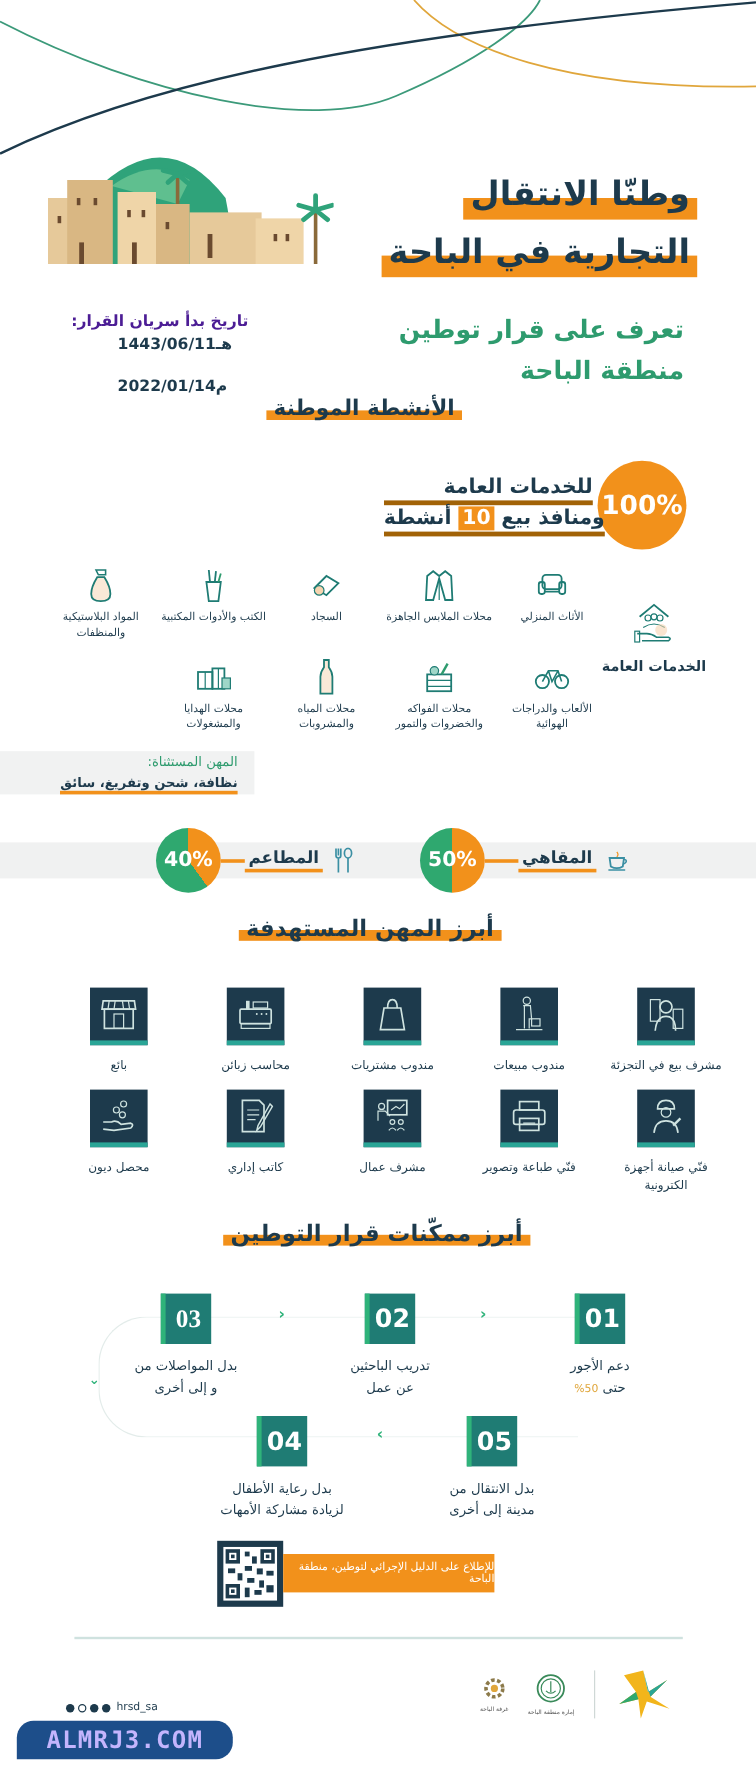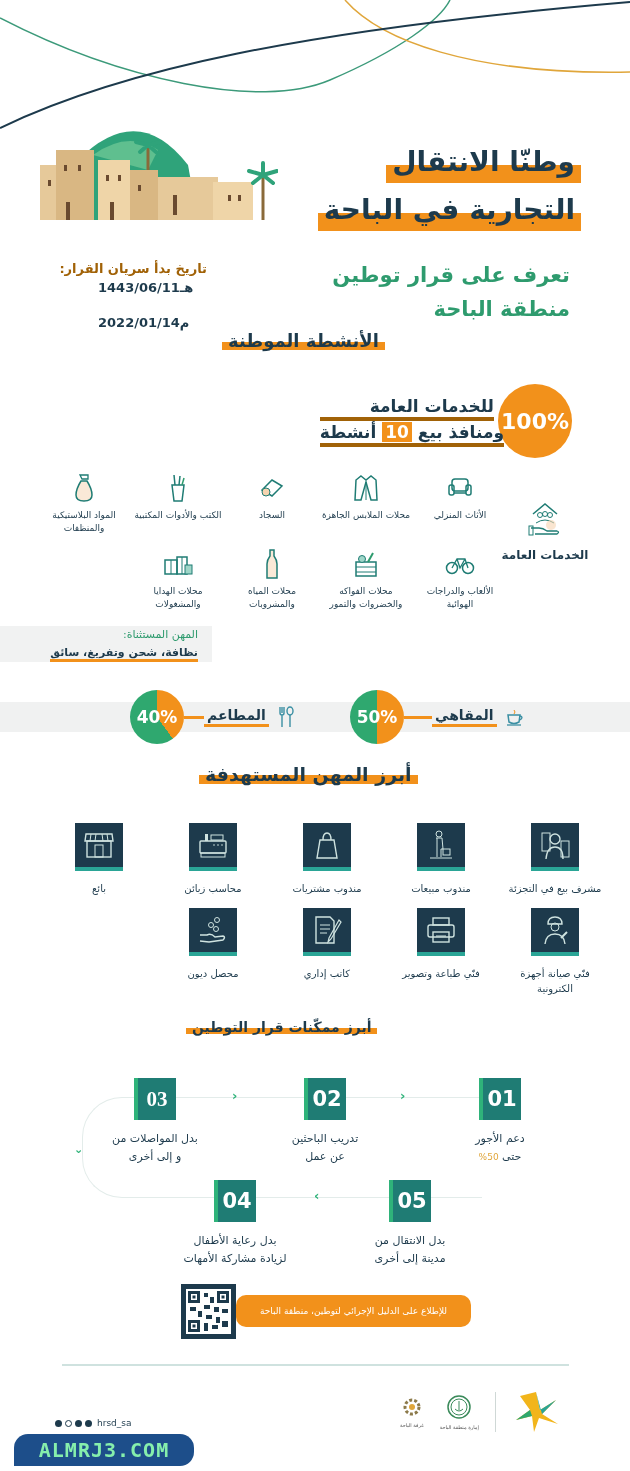--- a/index.html
+++ b/index.html
@@ -7,21 +7,21 @@
   body { position: relative; font-family: "DejaVu Sans", sans-serif; color: #1f3b4d; direction: rtl; }
   .abs { position: absolute; }
   .hl { position: relative; display: inline-block; z-index: 1; }
   .hl::after { content: ""; position: absolute; left: -6px; right: -6px; bottom: 1px; height: 40%; background: #f2911b; z-index: -1; }
 
   
   .title-line { font-weight: bold; font-size: 28px; color: #1d3a4c; white-space: nowrap; }
 
   
   .intro { font-size: 21px; font-weight: bold; color: #2e9b6e; line-height: 34px; text-align: right; }
-  .date-label { font-size: 13px; font-weight: bold; color: #a16207; white-space: nowrap; margin-left: 24px; }
+  .date-label { font-size: 13px; font-weight: bold; color: #4c1d95; white-space: nowrap; margin-left: 24px; }
   .date-val { font-size: 13px; font-weight: bold; color: #1d3a4c; text-align: left; direction: ltr; }
   .section-title { font-weight: bold; font-size: 18px; color: #1d3a4c; white-space: nowrap; }
 
   
   .big-circle { width: 74px; height: 74px; border-radius: 50%; background: #f2911b; color: #fff; font-weight: bold; font-size: 22px; display: flex; align-items: center; justify-content: center; direction: ltr; }
   .ul-green { border-bottom: 4px solid #a16207; font-weight: bold; font-size: 17px; color: #1d3a4c; white-space: nowrap; line-height: 22px; }
   .ten { background: #f2911b; color: #fff; padding: 0 3px; }
 
   
   .act { width: 90px; text-align: center; }
@@ -45,21 +45,21 @@
   .num-box { width: 42px; height: 42px; background: #1f7c74; color: #fff; font-weight: bold; font-size: 21px; display: flex; align-items: center; justify-content: center; border-left: 4px solid #2fb37a; direction: ltr; }
   .en-label { font-size: 11px; color: #1d3a4c; text-align: center; line-height: 18px; }
   .chev { color: #2fb37a; font-size: 13px; font-weight: bold; }
   .connector { border: 1px solid #e3ecea; }
 
   .qr-bar { background: #f2911b; color: #fff; font-size: 9px; display: flex; align-items: center; justify-content: center; }
   .qr { background: #1d3a4c; }
 
   .footer-rule { height: 2px; background: #cfe2df; }
   .social { font-size: 9px; color: #1d3a4c; direction: ltr; }
-  .watermark { background: #1d4e8a; color: #86efac; font-family: "DejaVu Sans Mono", monospace; font-size: 20px; font-weight: bold; display: flex; align-items: center; justify-content: center; border-radius: 14px 14px 14px 0; direction: ltr; letter-spacing: 1px; }
+  .watermark { background: #1d4e8a; color: #c4b5fd; font-family: "DejaVu Sans Mono", monospace; font-size: 20px; font-weight: bold; display: flex; align-items: center; justify-content: center; border-radius: 14px 14px 14px 0; direction: ltr; letter-spacing: 1px; }
   .logo-small { font-size: 5px; color: #555; text-align: center; }
 </style>
 </head>
 <body>
 
 <svg class="abs" style="left:0;top:0" width="630" height="140" viewBox="0 0 630 140">
   <path d="M0,18 C120,80 260,110 330,80 C400,50 440,20 450,0" stroke="#3c9a7a" stroke-width="1.5" fill="none"></path>
   <path d="M345,0 C380,40 470,75 630,72" stroke="#e0a63b" stroke-width="1.5" fill="none"></path>
   <path d="M0,128 C120,70 300,30 630,2" stroke="#1d3a4c" stroke-width="2" fill="none"></path>
 </svg>
@@ -352,20 +352,34 @@
           <rect x="7" y="2" width="16" height="7" fill="none" stroke="#cfe3e0" stroke-width="1.4"></rect>
           <rect x="2" y="9" width="26" height="12" rx="2" fill="none" stroke="#cfe3e0" stroke-width="1.4"></rect>
           <rect x="7" y="16" width="16" height="10" fill="none" stroke="#cfe3e0" stroke-width="1.4"></rect>
           <line x1="10" y1="20" x2="20" y2="20" stroke="#cfe3e0"></line>
         </svg>
       </div>
     <div class="job-label">فنّي طباعة وتصوير</div>
   </div>
   <div class="job">
     <div class="job-box">
+        <svg width="32" height="32" viewBox="0 0 32 32">
+          <rect x="12" y="3" width="16" height="12" fill="none" stroke="#cfe3e0" stroke-width="1.4"></rect>
+          <path d="M15,11 l4,-3 l3,2 l4,-4" stroke="#cfe3e0" fill="none"></path>
+          <circle cx="7" cy="8" r="2.5" fill="none" stroke="#cfe3e0"></circle>
+          <path d="M4,20 L4,12 L10,12 L14,16" fill="none" stroke="#cfe3e0"></path>
+          <circle cx="16" cy="21" r="2" fill="none" stroke="#cfe3e0"></circle>
+          <circle cx="23" cy="21" r="2" fill="none" stroke="#cfe3e0"></circle>
+          <path d="M13,28 q3,-4 6,0 M20,28 q3,-4 6,0" fill="none" stroke="#cfe3e0"></path>
+        </svg>
+      </div>
+    <div class="job-label">مشرف عمال</div>
+  </div>
+  <div class="job">
+    <div class="job-box">
         <svg width="30" height="32" viewBox="0 0 30 32">
           <path d="M4,3 L18,3 L22,7 L22,29 L4,29 Z" fill="none" stroke="#cfe3e0" stroke-width="1.4"></path>
           <line x1="8" y1="11" x2="18" y2="11" stroke="#cfe3e0"></line>
           <line x1="8" y1="15" x2="18" y2="15" stroke="#cfe3e0"></line>
           <line x1="8" y1="19" x2="15" y2="19" stroke="#cfe3e0"></line>
           <path d="M27,6 L17,24 L16,28 L19,25 L29,8 Z" fill="none" stroke="#cfe3e0" stroke-width="1.2"></path>
         </svg>
       </div>
     <div class="job-label">كاتب إداري</div>
   </div>
@@ -376,21 +390,21 @@
           <circle cx="14" cy="10" r="2.5" fill="none" stroke="#cfe3e0"></circle>
           <circle cx="19" cy="14" r="2.5" fill="none" stroke="#cfe3e0"></circle>
           <path d="M3,20 L10,20 Q14,18 18,22 L26,21 Q29,22 26,25 L12,27 L3,26" fill="none" stroke="#cfe3e0" stroke-width="1.4"></path>
         </svg>
       </div>
     <div class="job-label">محصل ديون</div>
   </div>
 </div>
 
 <div class="abs" style="left:192px;top:1017px;">
-  <span class="section-title hl" style="font-size:14px;">أبرز ممكّنات قرار التوطين</span>
+  <span class="section-title hl" style="font-size:19px;">أبرز ممكّنات قرار التوطين</span>
 </div>
 
 <div class="abs connector" style="left:82px;top:1097px;width:400px;height:101px;border-right:none;border-radius:40px 0 0 40px;"></div>
 
 <span class="abs chev" style="left:400px;top:1088px;">‹</span>
 <span class="abs chev" style="left:232px;top:1088px;">‹</span>
 <span class="abs chev" style="left:74px;top:1143px;font-size:11px;">⌄</span>
 <span class="abs chev" style="left:314px;top:1188px;">›</span>
 
 <div class="abs" style="left:455px;top:1078px;width:90px;text-align:center;">
@@ -458,21 +472,21 @@
         <rect x="34" y="5" width="6" height="6"></rect>
         <rect x="5" y="34" width="6" height="6"></rect>
       </g>
     <g fill="#1d3a4c">
         <rect x="6.5" y="6.5" width="3" height="3"></rect>
         <rect x="35.5" y="6.5" width="3" height="3"></rect>
         <rect x="6.5" y="35.5" width="3" height="3"></rect>
       </g>
   </svg>
 </div>
-<div class="abs qr-bar" style="left:236px;top:1295px;width:235px;height:32px;border-radius:10px;">للإطلاع على الدليل الإجرائي لتوطين، منطقة الباحة</div>
+<div class="abs qr-bar" style="left:236px;top:1295px;width:176px;height:32px;">للإطلاع على الدليل الإجرائي لتوطين، منطقة الباحة</div>
 
 <div class="abs footer-rule" style="left:62px;top:1364px;width:507px;"></div>
 
 <div class="abs" style="left:400px;top:1390px;display:flex;align-items:center;gap:16px;direction:ltr;">
   <div style="text-align:center;">
     <svg width="22" height="22" viewBox="0 0 22 22">
         <circle cx="11" cy="11" r="7" fill="none" stroke="#8c7a4a" stroke-width="3" stroke-dasharray="3 2"></circle>
         <circle cx="11" cy="11" r="3" fill="#e0a63b"></circle>
       </svg>
     <div class="logo-small">غرفة الباحة</div>

